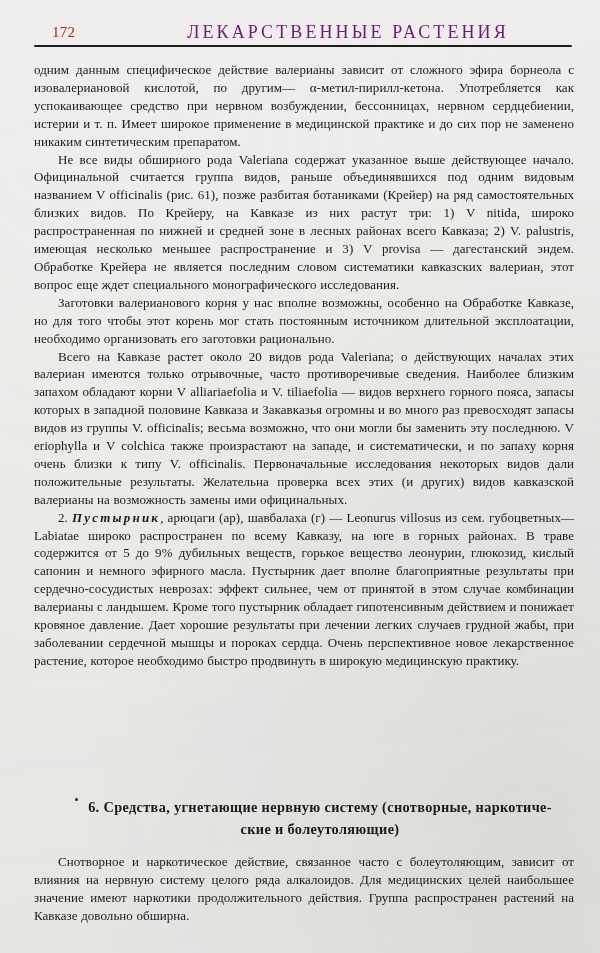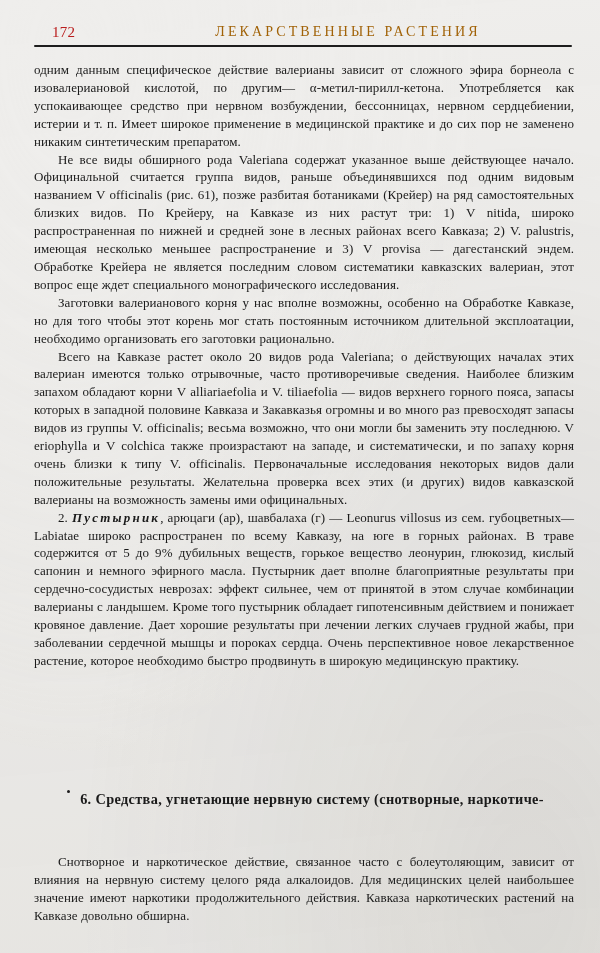--- a/index.html
+++ b/index.html
@@ -50,24 +50,24 @@
     letter-spacing: 0.2px;
     color: #b91c1c;
     margin-left: 18px;
   }
   .runhead {
     position: absolute;
     left: 90px;
     top: 0;
     width: 448px;
     text-align: center;
-    font-size: 14px;
+    font-size: 18px;
     line-height: 18px;
     letter-spacing: 3.1px;
-    color: #a16207;
+    color: #701a75;
     white-space: nowrap;
   }
   .headrule {
     position: absolute;
     left: 34px;
     top: 45px;
     width: 538px;
     height: 2px;
     background: #1d1d1d;
     border-radius: 1px;
@@ -97,21 +97,21 @@
     letter-spacing: 2.2px;
     font-style: italic;
   }
 
   
   .section-heading {
     position: absolute;
     left: 34px;
     top: 780px;
     width: 540px;
-    margin: 8px;
+    margin: 16px;
     font-size: 14.3px;
     line-height: 22px;
     font-weight: bold;
     text-align: center;
     letter-spacing: 0.35px;
   }
   .heading-line1 { display: block; }
   .heading-line2 { display: block; }
   .speck {
     position: absolute;
@@ -145,19 +145,20 @@
     <p class="para noindent">одним данным специфическое действие валерианы зависит от сложного эфира борнеола с изовалериановой кислотой, по другим— α-метил-пирилл-кетона. Употребляется как успокаивающее средство при нервном возбуждении, бессонницах, нервном сердцебиении, истерии и т. п. Имеет широкое применение в медицинской практике и до сих пор не заменено никаким синтетическим препаратом.</p>
     <p class="para">Не все виды обширного рода Valeriana содержат указанное выше действующее начало. Официнальной считается группа видов, раньше объединявшихся под одним видовым названием V officinalis (рис. 61), позже разбитая ботаниками (Крейер) на ряд самостоятельных близких видов. По Крейеру, на Кавказе из них растут три: 1) V nitida, широко распространенная по нижней и средней зоне в лесных районах всего Кавказа; 2) V. palustris, имеющая несколько меньшее распространение и 3) V provisa — дагестанский эндем. Обработке Крейера не является последним словом систематики кавказских валериан, этот вопрос еще ждет специального монографического исследования.</p>
     <p class="para">Заготовки валерианового корня у нас вполне возможны, особенно на Обработке Кавказе, но для того чтобы этот корень мог стать постоянным источником длительной эксплоатации, необходимо организовать его заготовки рационально.</p>
     <p class="para">Всего на Кавказе растет около 20 видов рода Valeriana; о действующих началах этих валериан имеются только отрывочные, часто противоречивые сведения. Наиболее близким запахом обладают корни V alliariaefolia и V. tiliaefolia — видов верхнего горного пояса, запасы которых в западной половине Кавказа и Закавказья огромны и во много раз превосходят запасы видов из группы V. officinalis; весьма возможно, что они могли бы заменить эту последнюю. V eriophylla и V colchica также произрастают на западе, и систематически, и по запаху корня очень близки к типу V. officinalis. Первоначальные исследования некоторых видов дали положительные результаты. Желательна проверка всех этих (и других) видов кавказской валерианы на возможность замены ими официнальных.</p>
     <p class="para">2. <span class="spaced-bold">Пустырник</span>, арюцаги (ар), шавбалаха (г) — Leonurus villosus из сем. губоцветных—Labiatae широко распространен по всему Кавказу, на юге в горных районах. В траве содержится от 5 до 9% дубильных веществ, горькое вещество леонурин, глюкозид, кислый сапонин и немного эфирного масла. Пустырник дает вполне благоприятные результаты при сердечно-сосудистых неврозах: эффект сильнее, чем от принятой в этом случае комбинации валерианы с ландышем. Кроме того пустырник обладает гипотенсивным действием и понижает кровяное давление. Дает хорошие результаты при лечении легких случаев грудной жабы, при заболевании сердечной мышцы и пороках сердца. Очень перспективное новое лекарственное растение, которое необходимо быстро продвинуть в широкую медицинскую практику.</p>
   </div>
 
   <h2 class="section-heading">
     <span class="speck"></span>
     <span class="heading-line1">6. Средства, угнетающие нервную систему (снотворные, наркотиче-</span>
+    <span class="heading-line2">ские и болеутоляющие)</span>
   </h2>
 
   <div class="tail">
-    <p class="para">Снотворное и наркотическое действие, связанное часто с болеутоляющим, зависит от влияния на нервную систему целого ряда алкалоидов. Для медицинских целей наибольшее значение имеют наркотики продолжительного действия. Кавказа наркотических растений на Кавказе довольно обширна.</p>
+    <p class="para">Снотворное и наркотическое действие, связанное часто с болеутоляющим, зависит от влияния на нервную систему целого ряда алкалоидов. Для медицинских целей наибольшее значение имеют наркотики продолжительного действия. Группа распространен растений на Кавказе довольно обширна.</p>
   </div>
 
 </div>
 
 </body></html>

